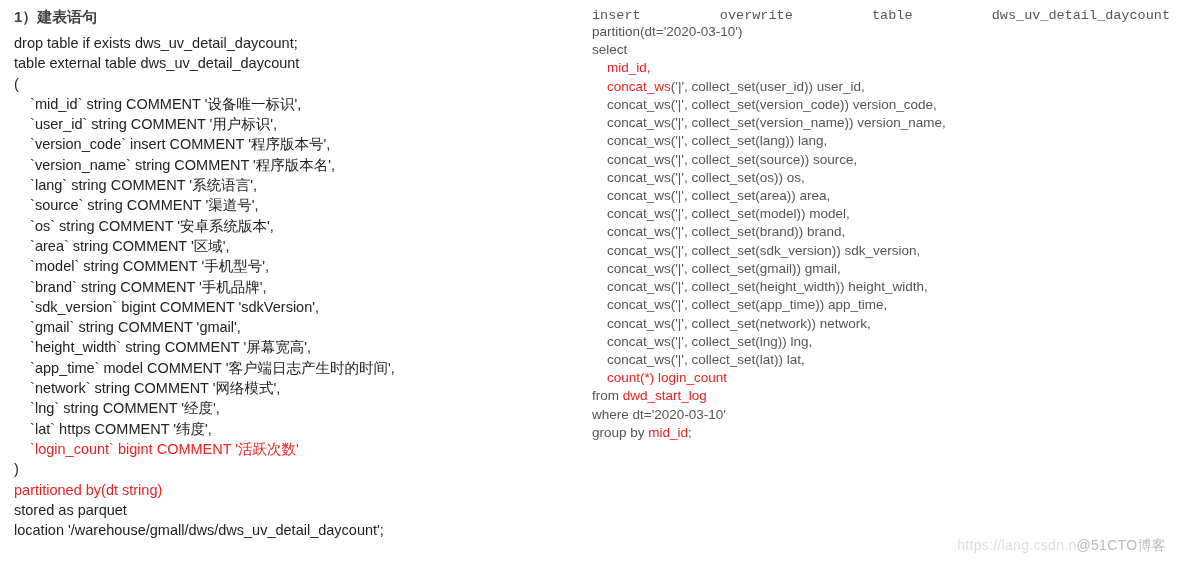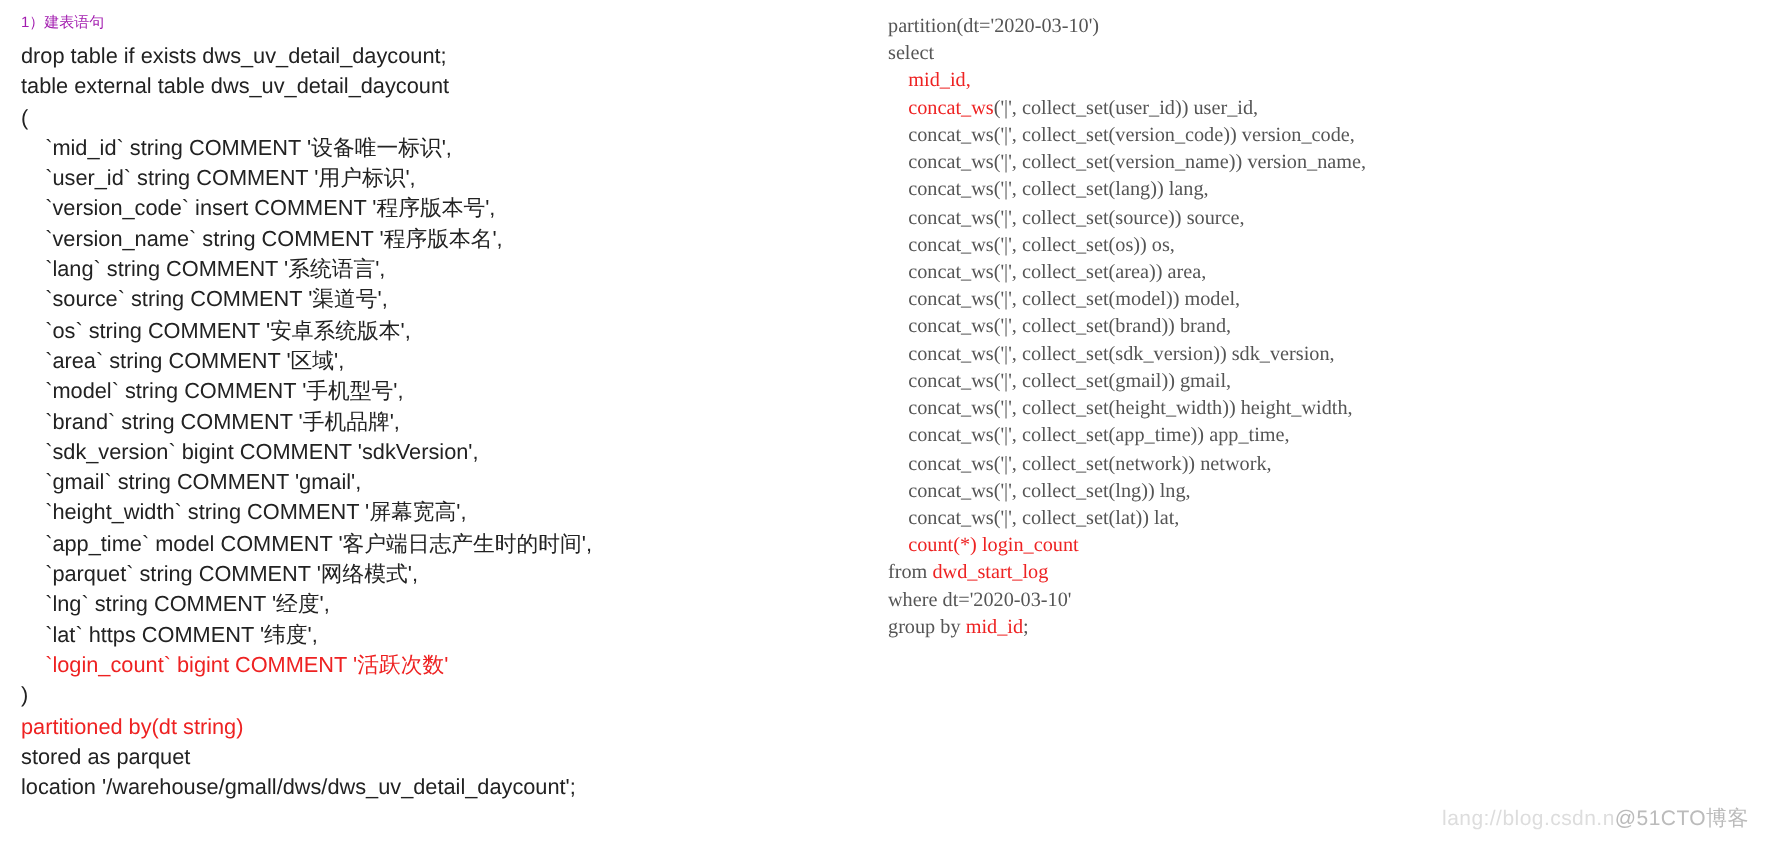--- a/index.html
+++ b/index.html
@@ -11,34 +11,34 @@
       width: 1184px;
       height: 567px;
       padding: 8px 14px;
       display: flex;
       position: relative;
     }
     .col { flex: 0 0 50%; }
     .col-left { padding-right: 10px; }
     .col-right { padding-left: 0px; }
     .heading {
-      font-weight: normal;
-      font-size: 10px;
+      font-weight: bold;
+      font-size: 15px;
       margin-bottom: 6px;
-      color: #a21caf;
+      color: #404040;
     }
     .code-left {
       font-family: Arial, sans-serif;
       font-size: 14.5px;
       line-height: 1.4;
       white-space: pre;
       color: #222;
     }
     .code-right {
-      font-family: Liberation Serif, serif;
+      font-family: Liberation Sans, sans-serif;
       font-size: 13.5px;
       line-height: 1.35;
       white-space: pre;
       color: #555;
     }
     .red { color: #e22; }
     .justify-line {
       display: flex;
       justify-content: space-between;
       font-family: "Courier New", monospace;
@@ -71,32 +71,38 @@
 <span>    `lang` string COMMENT '系统语言',</span>
 <span>    `source` string COMMENT '渠道号',</span>
 <span>    `os` string COMMENT '安卓系统版本',</span>
 <span>    `area` string COMMENT '区域',</span>
 <span>    `model` string COMMENT '手机型号',</span>
 <span>    `brand` string COMMENT '手机品牌',</span>
 <span>    `sdk_version` bigint COMMENT 'sdkVersion',</span>
 <span>    `gmail` string COMMENT 'gmail',</span>
 <span>    `height_width` string COMMENT '屏幕宽高',</span>
 <span>    `app_time` model COMMENT '客户端日志产生时的时间',</span>
-<span>    `parquet` string COMMENT '网络模式',</span>
+<span>    `network` string COMMENT '网络模式',</span>
 <span>    `lng` string COMMENT '经度',</span>
 <span>    `lat` https COMMENT '纬度',</span>
 <span class="red">    `login_count` bigint COMMENT '活跃次数'</span>
 <span>)</span>
 <span class="red">partitioned by(dt string)</span>
 <span>stored as parquet</span>
 <span>location '/warehouse/gmall/dws/dws_uv_detail_daycount';</span></div>
 </div>
 
 <div class="col col-right">
   <div>
+    <div class="justify-line">
+      <span>insert</span>
+      <span>overwrite</span>
+      <span>table</span>
+      <span>dws_uv_detail_daycount</span>
+    </div>
     <div class="code-right"><span>partition(dt='2020-03-10')</span>
 <span>select</span>
 <span>    </span><span class="red">mid_id,</span>
 <span>    </span><span class="red">concat_ws</span><span>('|', collect_set(user_id)) user_id,</span>
 <span>    concat_ws('|', collect_set(version_code)) version_code,</span>
 <span>    concat_ws('|', collect_set(version_name)) version_name,</span>
 <span>    concat_ws('|', collect_set(lang)) lang,</span>
 <span>    concat_ws('|', collect_set(source)) source,</span>
 <span>    concat_ws('|', collect_set(os)) os,</span>
 <span>    concat_ws('|', collect_set(area)) area,</span>
@@ -110,14 +116,14 @@
 <span>    concat_ws('|', collect_set(lng)) lng,</span>
 <span>    concat_ws('|', collect_set(lat)) lat,</span>
 <span>    </span><span class="red">count(*) login_count</span>
 <span>from </span><span class="red">dwd_start_log</span>
 <span>where dt='2020-03-10'</span>
 <span>group by </span><span class="red">mid_id</span><span>;</span></div>
   </div>
 </div>
 
 <div class="watermark">
-  <span class="faint">lang://blog.csdn.n</span><span>@51CTO博客</span>
+  <span class="faint">https://lang.csdn.n</span><span>@51CTO博客</span>
 </div>
 
 </body></html>

